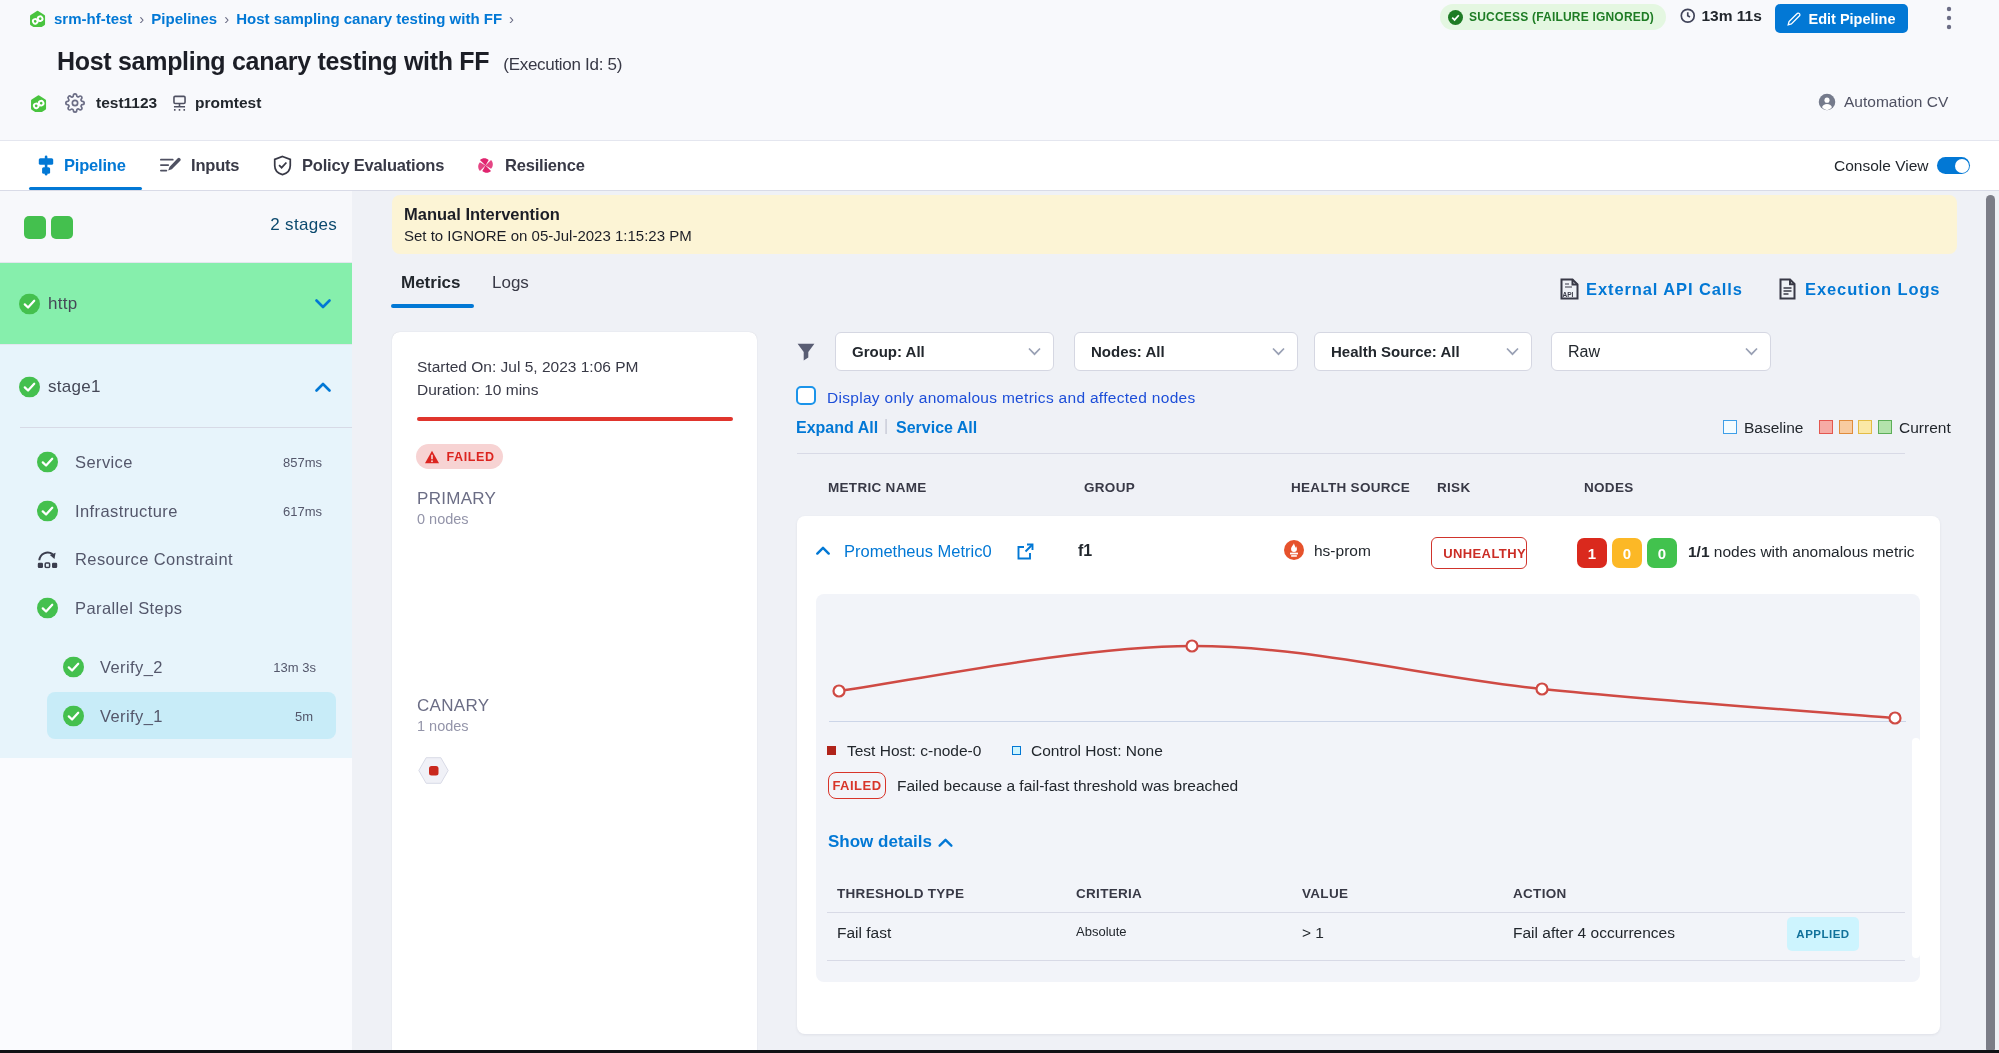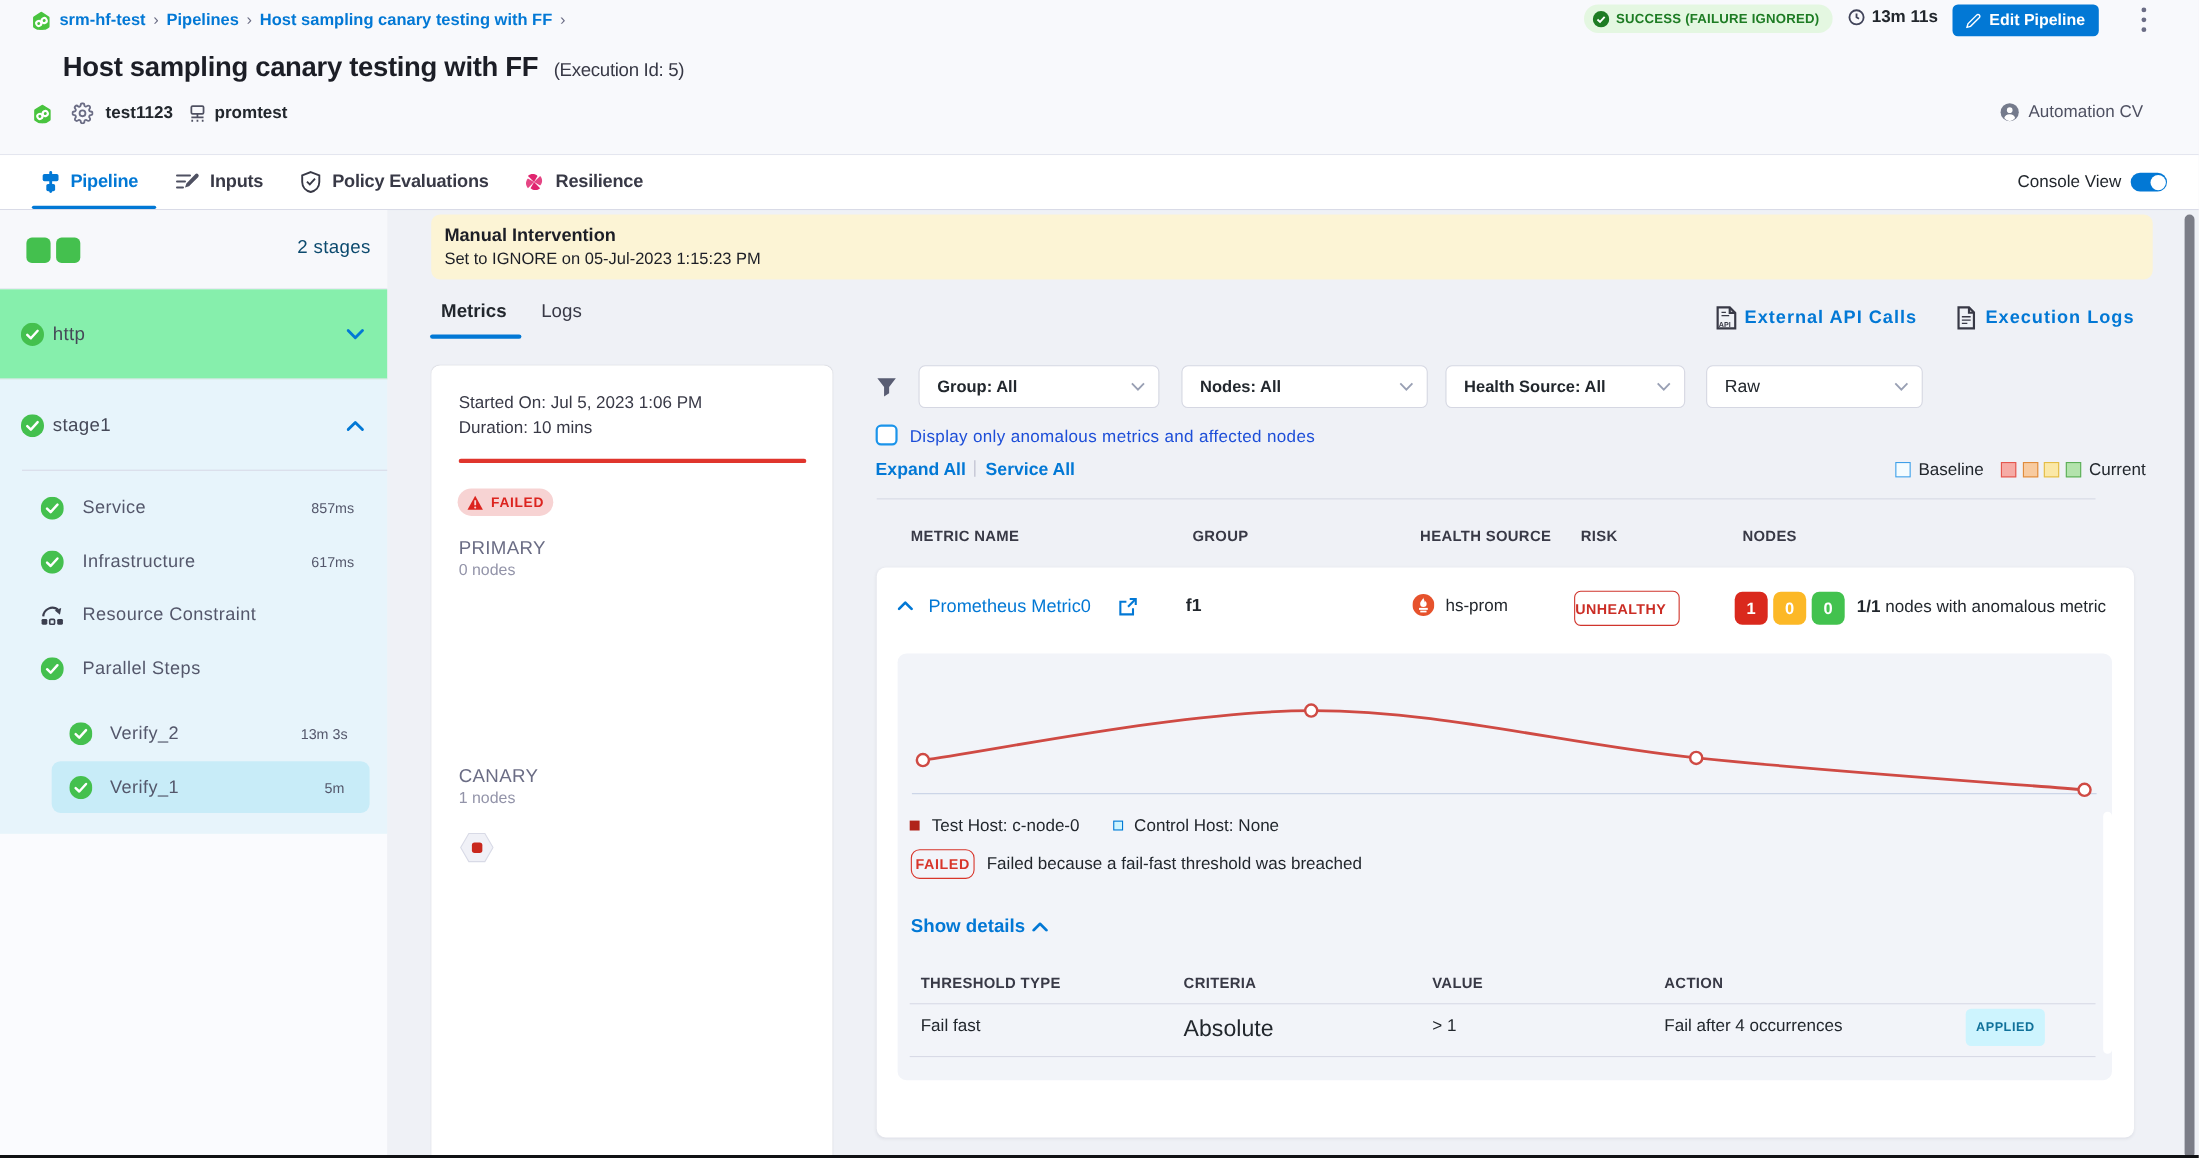--- a/index.html
+++ b/index.html
@@ -312,21 +312,21 @@
       <svg width="13" height="9" viewBox="0 0 13 9" fill="none" stroke="#99a0b4" stroke-width="1.7">
         <path d="M1 1.5 6.5 7.2 12 1.5"></path>
       </svg>
     </div>
 <div class="drop" style="left:1314px;width:218px">
       <span class="lab">Health Source: All</span>
       <svg width="13" height="9" viewBox="0 0 13 9" fill="none" stroke="#99a0b4" stroke-width="1.7">
         <path d="M1 1.5 6.5 7.2 12 1.5"></path>
       </svg>
     </div>
-<div class="drop" style="left:1551px;width:197px">
+<div class="drop" style="left:1551px;width:220px">
       <span class="lab" style="font-weight:normal;font-size:16px">Raw</span>
       <svg width="13" height="9" viewBox="0 0 13 9" fill="none" stroke="#99a0b4" stroke-width="1.7">
         <path d="M1 1.5 6.5 7.2 12 1.5"></path>
       </svg>
     </div>
 
 <div class="abs" style="left:796px;top:386px;width:20px;height:19px;border:2.3px solid #1b94ea;border-radius:5px;background:#fff"></div>
 <div class="abs" style="left:827px;top:389px;font-size:15.5px;color:#1d4ed8;letter-spacing:.3px">Display only anomalous metrics and affected nodes</div>
 
 <div class="abs" style="left:796px;top:419px;font-size:16px;font-weight:bold;color:#0278d5">Expand All</div>
@@ -360,21 +360,21 @@
         <path d="M15 2 8.5 8.5"></path>
       </svg>
   <div class="abs" style="left:281px;top:26px;font-size:16px;font-weight:bold;color:#22272d">f1</div>
   <svg class="abs" style="left:487px;top:24px" width="20" height="20" viewBox="0 0 19 19">
         <circle cx="9.5" cy="9.5" r="9.5" fill="#e6522c"></circle>
         <path d="M9.5 2.5c.3 1.5-2.8 3.4-2.8 6a2.8 2.8 0 0 0 5.6 0c0-1.1-.5-1.8-.9-2.6-.2 1-.7 1.4-.7 1.4.3-1.6-1.5-3.1-1.2-4.8Z" fill="#fff"></path>
         <rect x="5.7" y="12" width="7.6" height="1.7" fill="#fff"></rect>
         <rect x="6.8" y="14.4" width="5.4" height="1.5" fill="#fff"></rect>
       </svg>
   <div class="abs" style="left:517px;top:26px;font-size:15.5px;color:#22272d">hs-prom</div>
-  <div class="abs" style="left:634px;top:21px;width:96px;height:32px;border:1.5px solid #d0342c;border-radius:6px;background:#fff;display:flex;align-items:center;justify-content:flex-start">
+  <div class="abs" style="left:634px;top:21px;width:96px;height:32px;border:1.5px solid #d0342c;border-radius:6px;background:#fff;display:flex;align-items:center;justify-content:flex-end">
         <span style="font-size:13px;font-weight:bold;color:#cb2d25;letter-spacing:.4px">UNHEALTHY</span>
       </div>
   <div class="abs" style="left:780px;top:22px;width:30px;height:30px;background:#da291d;border-radius:7px;color:#fff;font-size:15px;font-weight:bold;display:flex;align-items:center;justify-content:center">1</div>
   <div class="abs" style="left:815px;top:22px;width:30px;height:30px;background:#fcb826;border-radius:7px;color:#fff;font-size:15px;font-weight:bold;display:flex;align-items:center;justify-content:center">0</div>
   <div class="abs" style="left:850px;top:22px;width:30px;height:30px;background:#42c24e;border-radius:7px;color:#fff;font-size:15px;font-weight:bold;display:flex;align-items:center;justify-content:center">0</div>
   <div class="abs" style="left:891px;top:27px;font-size:15.5px;color:#22272d"><b>1/1</b> nodes with anomalous metric</div>
 
   <div id="chartpanel">
     <svg class="abs" style="left:0;top:0" width="1104" height="170" viewBox="0 0 1104 170">
       <line x1="13" y1="127.5" x2="1090" y2="127.5" stroke="#ccd5e8" stroke-width="1.2"></line>
@@ -395,21 +395,21 @@
     <div class="abs" style="left:12px;top:238px;font-size:17px;font-weight:bold;color:#0278d5">Show details</div>
     <svg class="abs" style="left:122px;top:244px" width="15" height="9" viewBox="0 0 16 10" fill="none" stroke="#0278d5" stroke-width="2.6" stroke-linecap="round" stroke-linejoin="round">
           <path d="M1.5 8.5 8 2 14.5 8.5"></path>
         </svg>
     <div class="abs hdrcell" style="left:21px;top:292px">THRESHOLD TYPE</div>
     <div class="abs hdrcell" style="left:260px;top:292px">CRITERIA</div>
     <div class="abs hdrcell" style="left:486px;top:292px">VALUE</div>
     <div class="abs hdrcell" style="left:697px;top:292px">ACTION</div>
     <div class="abs" style="left:11px;top:318px;width:1078px;height:1px;background:#d8dae6"></div>
     <div class="abs" style="left:21px;top:330px;font-size:15.5px;color:#22272d">Fail fast</div>
-    <div class="abs" style="left:260px;top:330px;font-size:21px;color:#22272d">Absolute</div>
+    <div class="abs" style="left:260px;top:330px;font-size:13px;color:#22272d">Absolute</div>
     <div class="abs" style="left:486px;top:330px;font-size:15.5px;color:#22272d">&gt; 1</div>
     <div class="abs" style="left:697px;top:330px;font-size:15.5px;color:#22272d">Fail after 4 occurrences</div>
     <div class="abs" style="left:971px;top:323px;width:72px;height:34px;background:#cdf4fe;border-radius:5px;display:flex;align-items:center;justify-content:center">
           <span style="font-size:11.5px;font-weight:bold;color:#10719a;letter-spacing:.5px">APPLIED</span>
         </div>
     <div class="abs" style="left:11px;top:366px;width:1078px;height:1px;background:#d8dae6"></div>
     <div class="abs" style="left:1096px;top:144px;width:8px;height:220px;background:#fff;border-radius:4px"></div>
   </div>
 </div>
 

